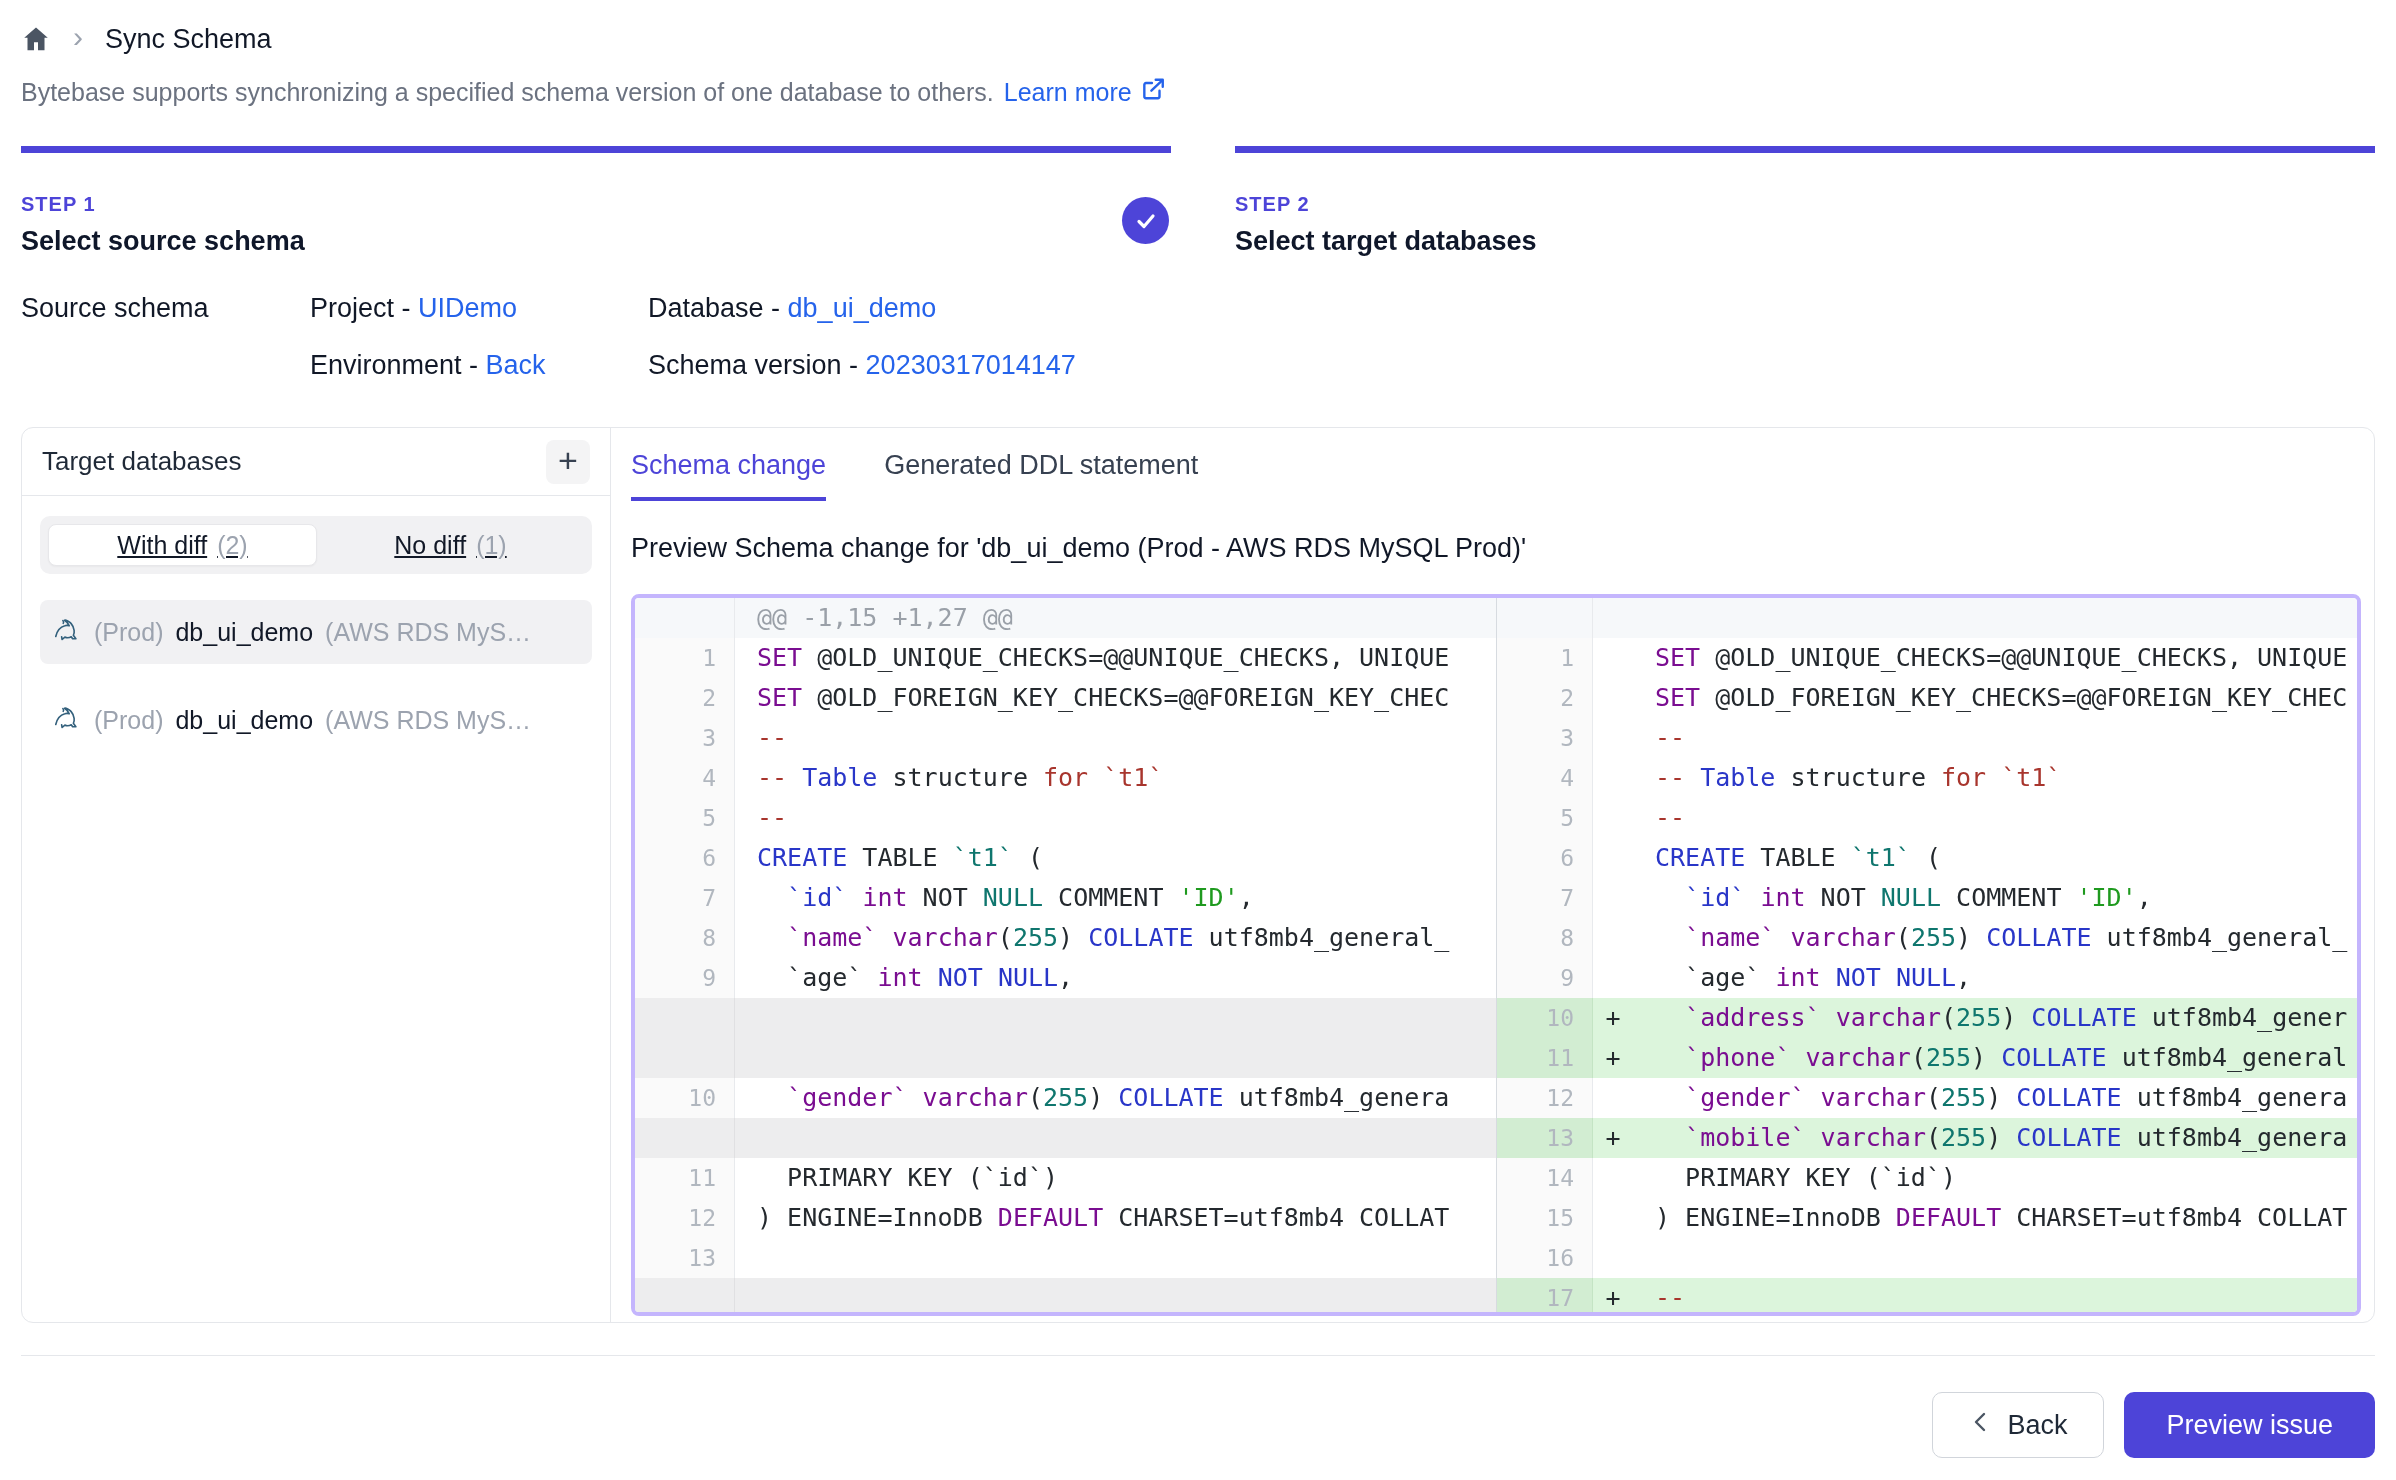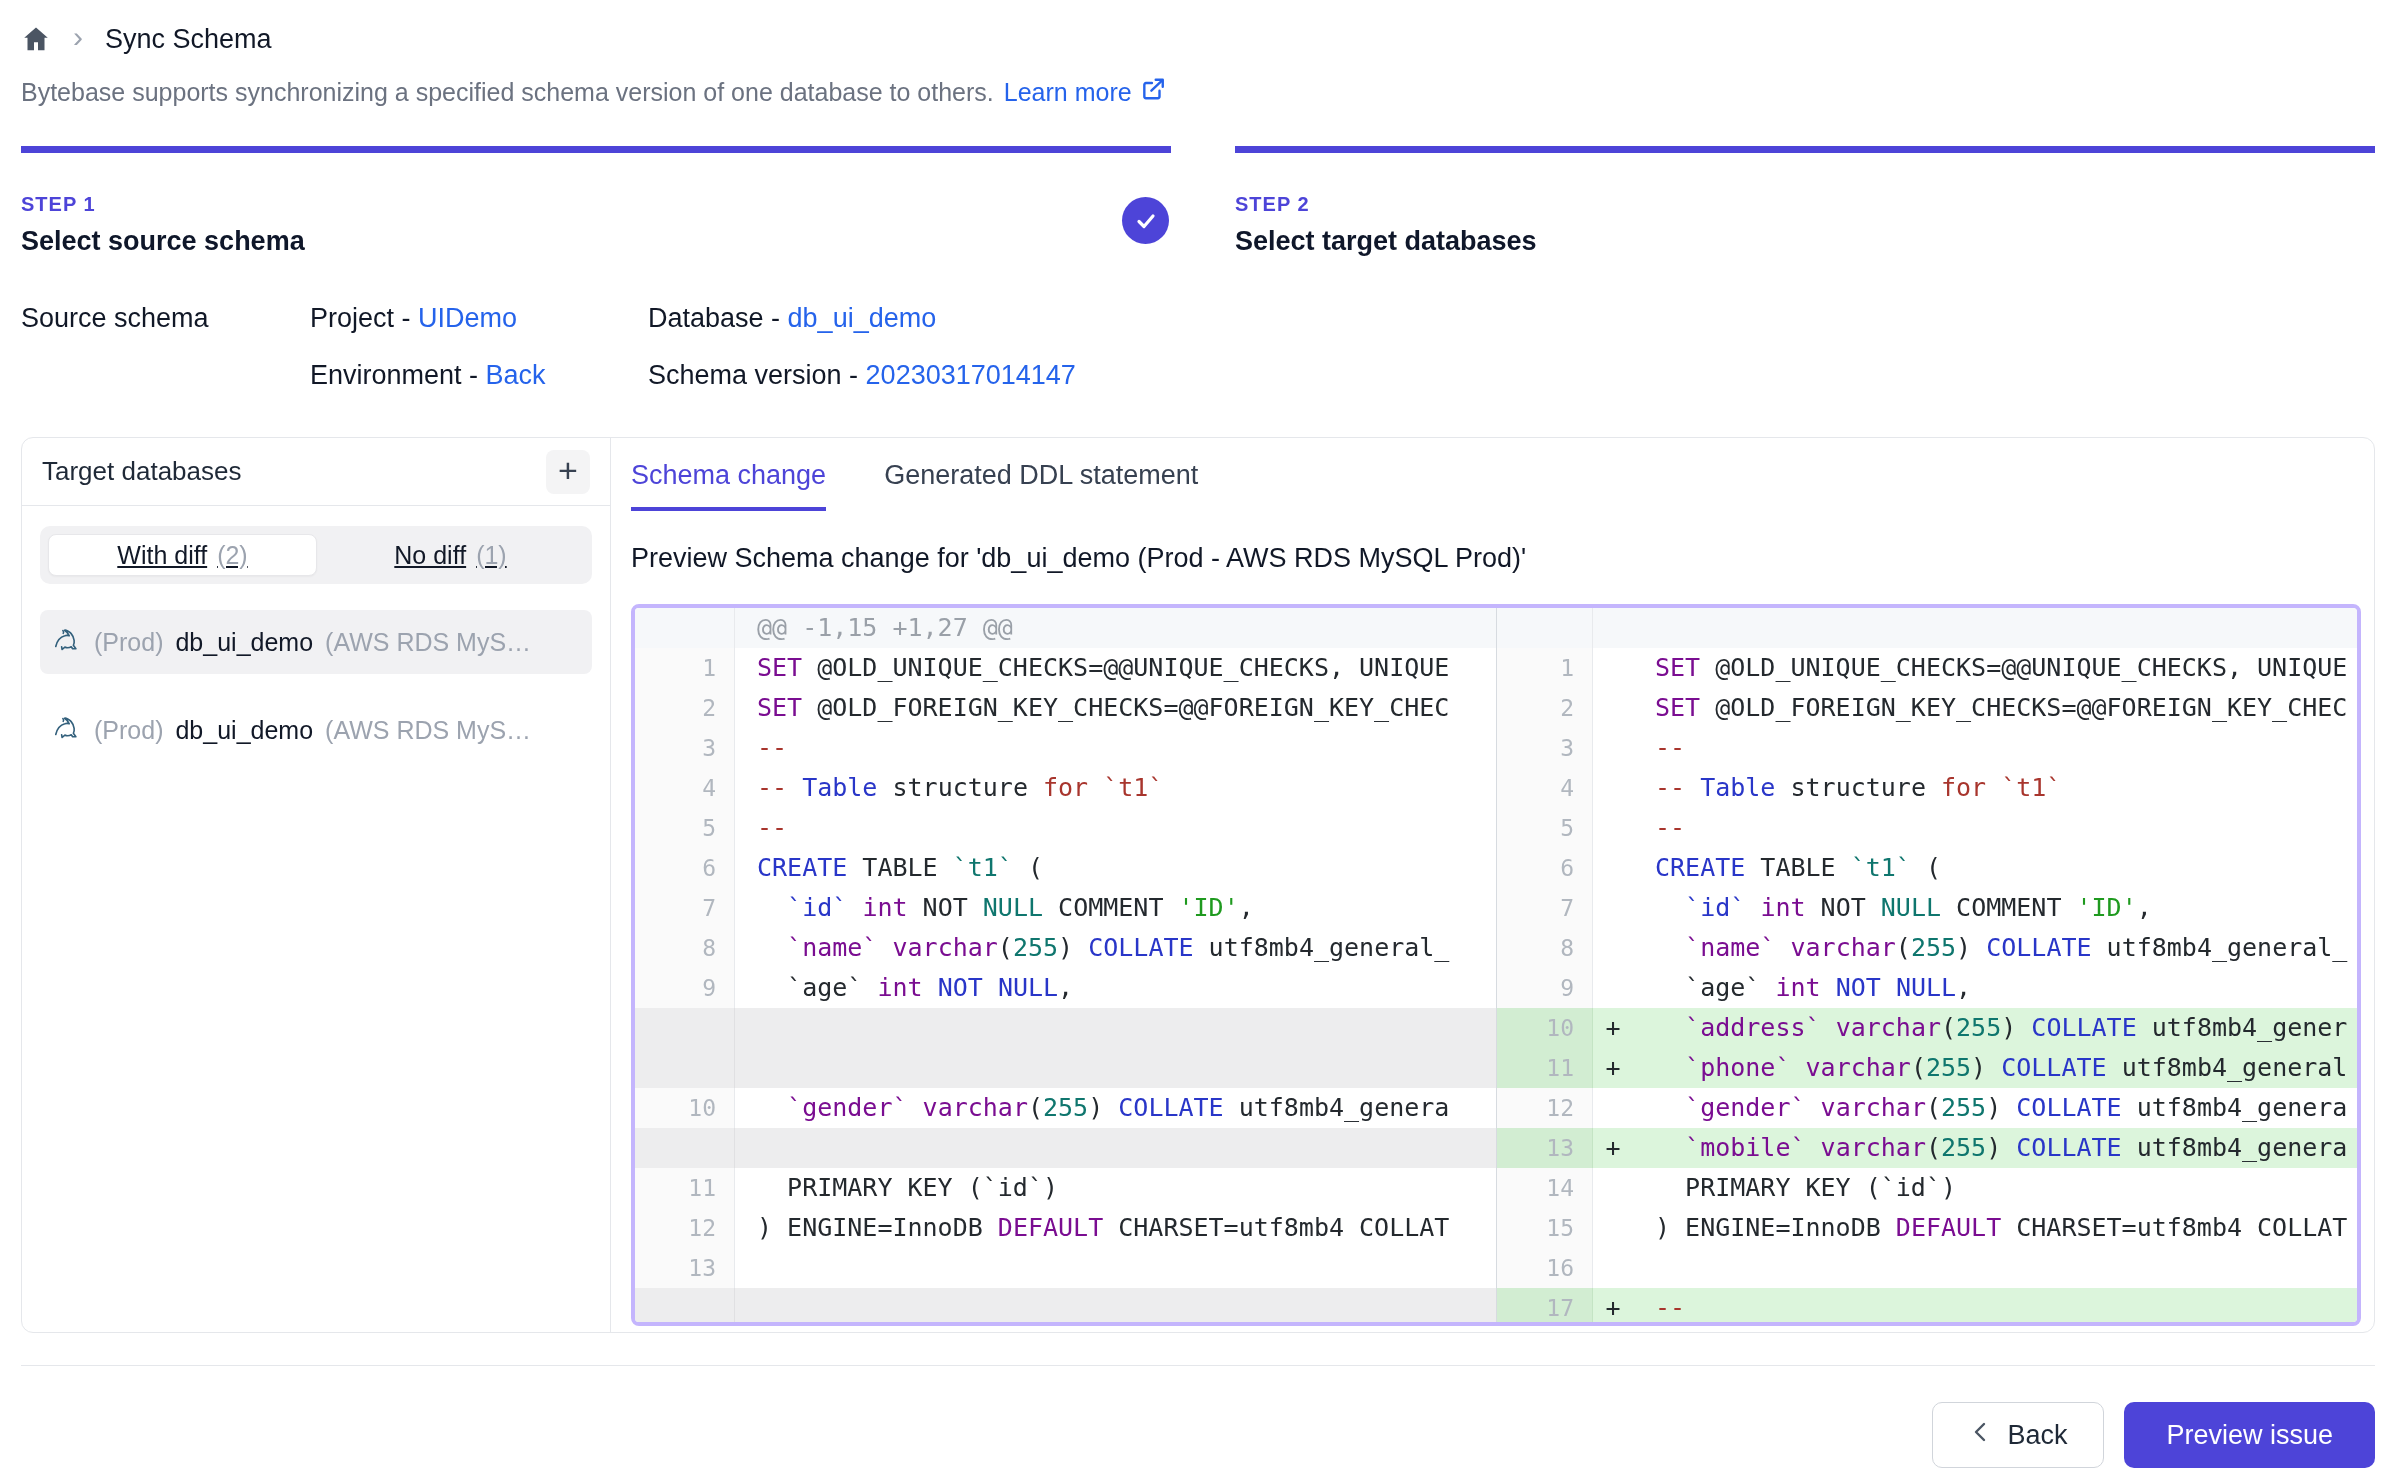--- a/index.html
+++ b/index.html
@@ -21,21 +21,21 @@
   .steps { margin-top:38px; display:flex; gap:64px; }
   .step { flex:0 0 1150px; }
   .step.s2 { flex:1; }
   .step-bar { height:7px; background:#4d44d8; }
   .step-meta { position:relative; margin-top:40px; }
   .step-label { font-size:20px; font-weight:700; letter-spacing:1px; color:#4d44d8; }
   .step-title { margin-top:10px; font-size:27px; font-weight:600; color:#0f172a; }
   .step-check { position:absolute; right:2px; top:4px; width:47px; height:47px; border-radius:50%; background:#4d44d8; display:flex; align-items:center; justify-content:center; }
 
   
-  .src { margin-top:46px; display:grid; grid-template-columns:289px 338px auto; row-gap:26px; font-size:27px; }
+  .src { margin-top:36px; display:grid; grid-template-columns:289px 338px auto; row-gap:26px; font-size:27px; }
   .src .lbl { color:#111827; }
   .src a { color:#2563eb; text-decoration:none; cursor:pointer; }
 
   
   .panel { margin-top:46px; height:896px; border:1px solid #e5e7eb; border-radius:12px; display:flex; overflow:hidden; }
 
   
   .tp { flex:0 0 589px; border-right:1px solid #e5e7eb; display:flex; flex-direction:column; }
   .tp-head { height:68px; flex:0 0 68px; display:flex; align-items:center; justify-content:space-between; padding:0 20px; border-bottom:1px solid #e5e7eb; }
   .tp-title { font-size:26px; font-weight:500; color:#1f2937; }

